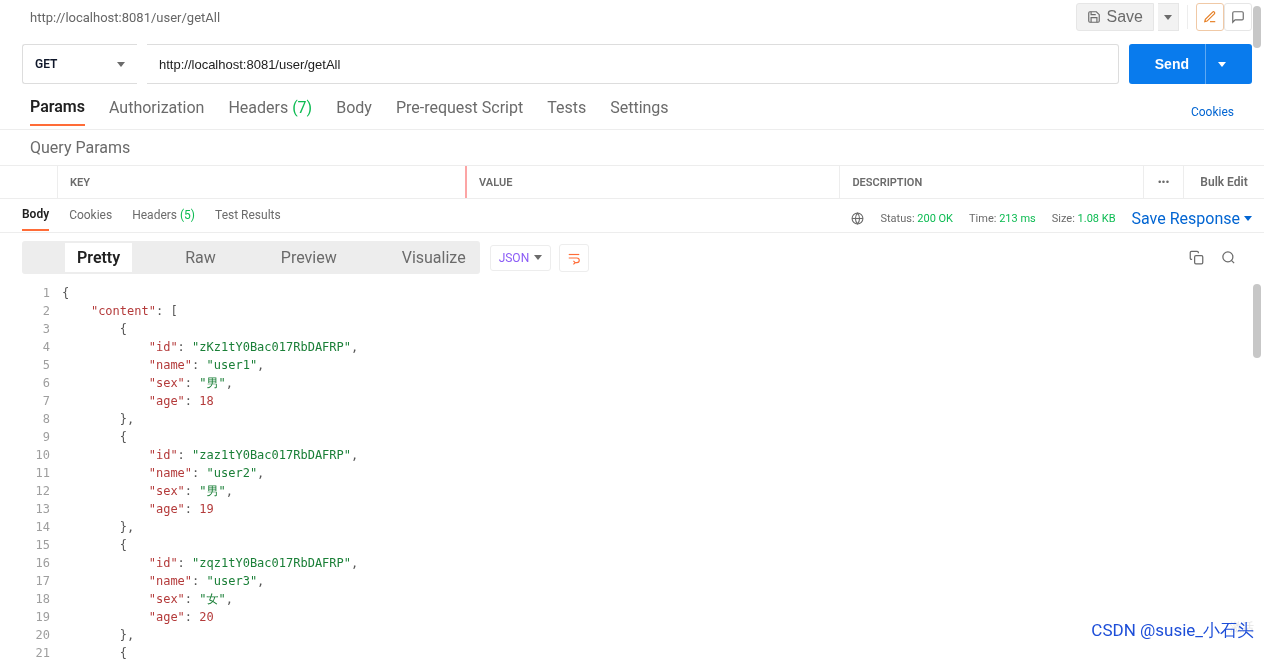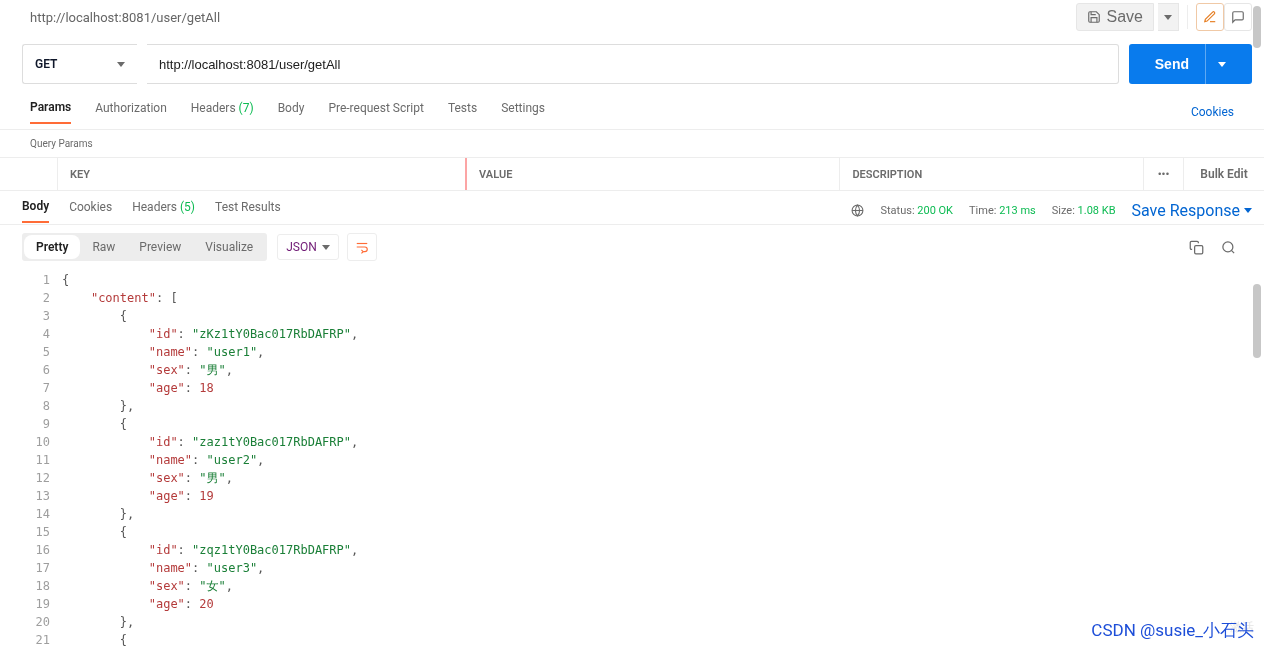--- a/index.html
+++ b/index.html
@@ -14,44 +14,44 @@
 .save-grp .drop { border-top-left-radius: 0; border-bottom-left-radius: 0; padding: 4px 6px; border-left: none;}
 .icon-btn { width: 28px; justify-content: center; padding: 4px; background:#fff; }
 .icon-btn.orange { color: #e67e22; border-color: #f0c9a6; }
 .divider-v { width: 1px; height: 24px; background: #ededed; margin: 0 8px; }
 .request-row { display: flex; align-items: stretch; padding: 10px 12px 10px 22px; gap: 10px; }
 .method-select { display: flex; align-items: center; justify-content: space-between; border: 1px solid #ddd; border-radius: 3px 0 0 3px; padding: 16px 12px; width: 115px; height: 40px; font-weight: 600; color: #0f172a; border-right: none; }
 .url-input { flex: 1; border: 1px solid #ddd; border-left: none; border-radius: 0 3px 3px 0; height: 40px; padding: 0 12px; font-size: 13px; color:#212121; outline:none; }
 .send-btn { background: #097bed; color: #fff; border: none; border-radius: 3px; height: 40px; padding: 0 26px; font-size: 14px; font-weight:600; display:flex; align-items:center; gap:16px; }
 .send-drop { border-left: 1px solid rgba(255,255,255,0.35); padding-left: 12px; height:100%; display:flex; align-items:center;}
 .req-tabs { display: flex; align-items: center; padding: 0 30px; height: 36px; border-bottom: 1px solid #ededed; gap:24px; }
-.req-tab { font-size: 12px; color: #6b6b6b; padding: 0 0 8px 0; cursor:pointer; }
+.req-tab { font-size: 16px; color: #6b6b6b; padding: 0 0 8px 0; cursor:pointer; }
 .req-tab.active { color: #212121; border-bottom: 2px solid #ff6c37; font-weight:600;}
 .green { color: #0cbb52; }
 .cookies-link { margin-left:auto; color:#0265d2; font-size:12px; cursor:pointer;}
-.query-params-label { padding: 8px 30px; color:#6b6b6b; font-size:10px; }
+.query-params-label { padding: 8px 30px; color:#6b6b6b; font-size:16px; }
 .params-header { display: flex; border-top:1px solid #ededed; border-bottom:1px solid #ededed; height: 34px; align-items:center; }
 .params-header .cell { color:#6b6b6b; font-weight:600; font-size:11px; padding: 0 12px; }
 .cell.ck { width: 58px; border-right:1px solid #ededed; height:100%;}
 .cell.key { flex: 1.1; border-right:2px solid #fca5a5; height:100%; display:flex; align-items:center;}
 .cell.val { flex: 1; border-right:1px solid #ededed; height:100%; display:flex; align-items:center;}
 .cell.desc { flex: 0.8; border-right:1px solid #ededed; height:100%; display:flex; align-items:center;}
 .cell.more { width:40px; text-align:center; border-right:1px solid #ededed; height:100%; display:flex; align-items:center; justify-content:center; color:#6b6b6b; cursor:pointer;}
 .cell.bulk { width:80px; text-align:center; font-weight:600; color:#6b6b6b; height:100%; display:flex; align-items:center; justify-content:center; cursor:pointer; font-size:12px;}
 .resp-tabs { display:flex; align-items:center; padding: 6px 12px 0 22px; height:34px; border-bottom:1px solid #ededed;}
 .resp-tab { font-size:12px; color:#6b6b6b; padding: 0 0 8px 0; margin-right:20px; cursor:pointer;}
 .resp-tab.active { color:#212121; border-bottom:2px solid #ff6c37; font-weight:600;}
 .resp-meta { margin-left:auto; display:flex; align-items:center; gap:16px; font-size:11px; color:#6b6b6b;}
 .resp-meta .g { color:#0cbb52;}
 .save-resp { color:#0265d2; font-size:16px; cursor:pointer; display:flex; align-items:center; gap:4px;}
 .resp-toolbar { display:flex; align-items:center; padding: 8px 22px; gap:4px;}
 .seg { background:#ededed; border-radius:3px; display:flex; padding:2px;}
-.seg .sb { padding:5px 12px; font-size:12px; cursor:pointer; color:#6b6b6b; border-radius:8px;}
+.seg .sb { padding:5px 12px; font-size:16px; cursor:pointer; color:#6b6b6b; border-radius:0;margin-left:41px;}
 .seg .sb.active { background:#fff; color:#212121; font-weight:600;}
-.json-sel { margin-left:6px; border:1px solid #ededed; border-radius:3px; padding:5px 8px; display:flex; align-items:center; gap:5px; font-size:12px; color:#701a75;}
+.json-sel { margin-left:6px; border:1px solid #ededed; border-radius:3px; padding:5px 8px; display:flex; align-items:center; gap:5px; font-size:12px; color:#8b5cf6;}
 .fmt-btn { margin-left:4px; border:1px solid #ededed; width:30px; height:28px; border-radius:3px; display:flex; align-items:center; justify-content:center;}
 .tb-spacer { flex:1;}
 .tb-icon { width:28px; height:28px; display:flex; align-items:center; justify-content:center; color:#6b6b6b; cursor:pointer;}
 .code-area { display:flex; font-family: Menlo, Consolas, monospace; font-size:12px; line-height:18px; height: 380px; overflow:hidden; padding-left:22px;}
 .gutter { text-align:right; color:#9e9e9e; padding: 2px 8px 0 0; user-select:none; min-width:36px;}
 .code { padding: 2px 0 0 4px; white-space:pre;}
 .tok-key { color:#b43b3b;}
 .tok-str { color:#1a7f37;}
 .tok-num { color:#b43b3b;}
 .tok-punc { color:#555;}

